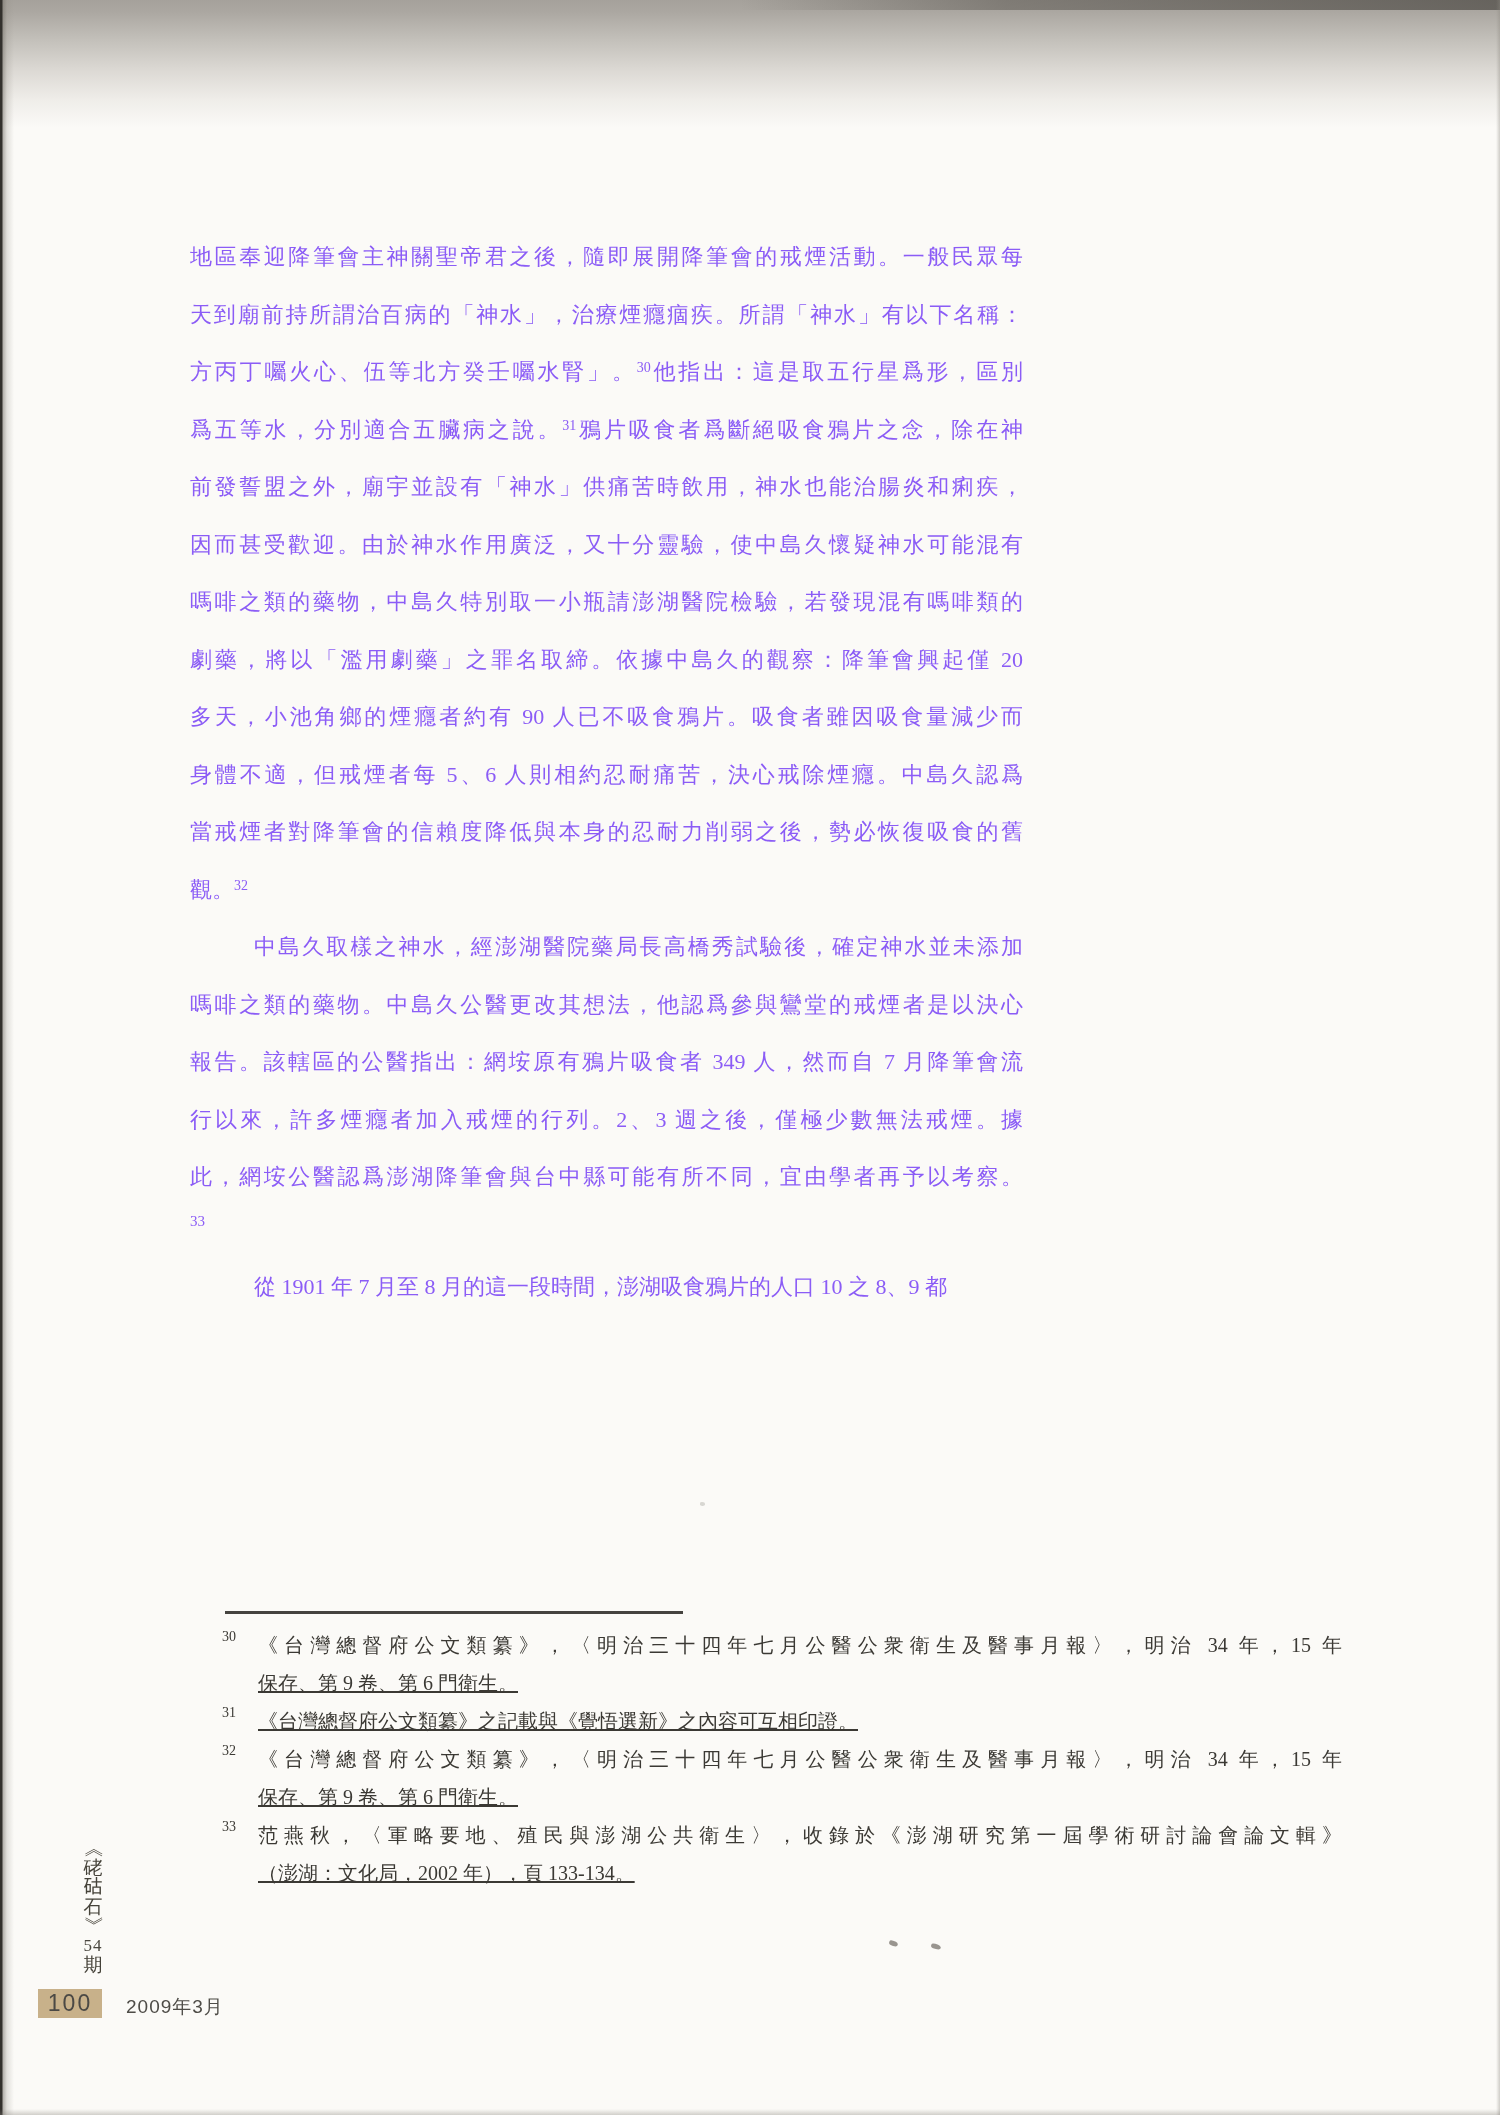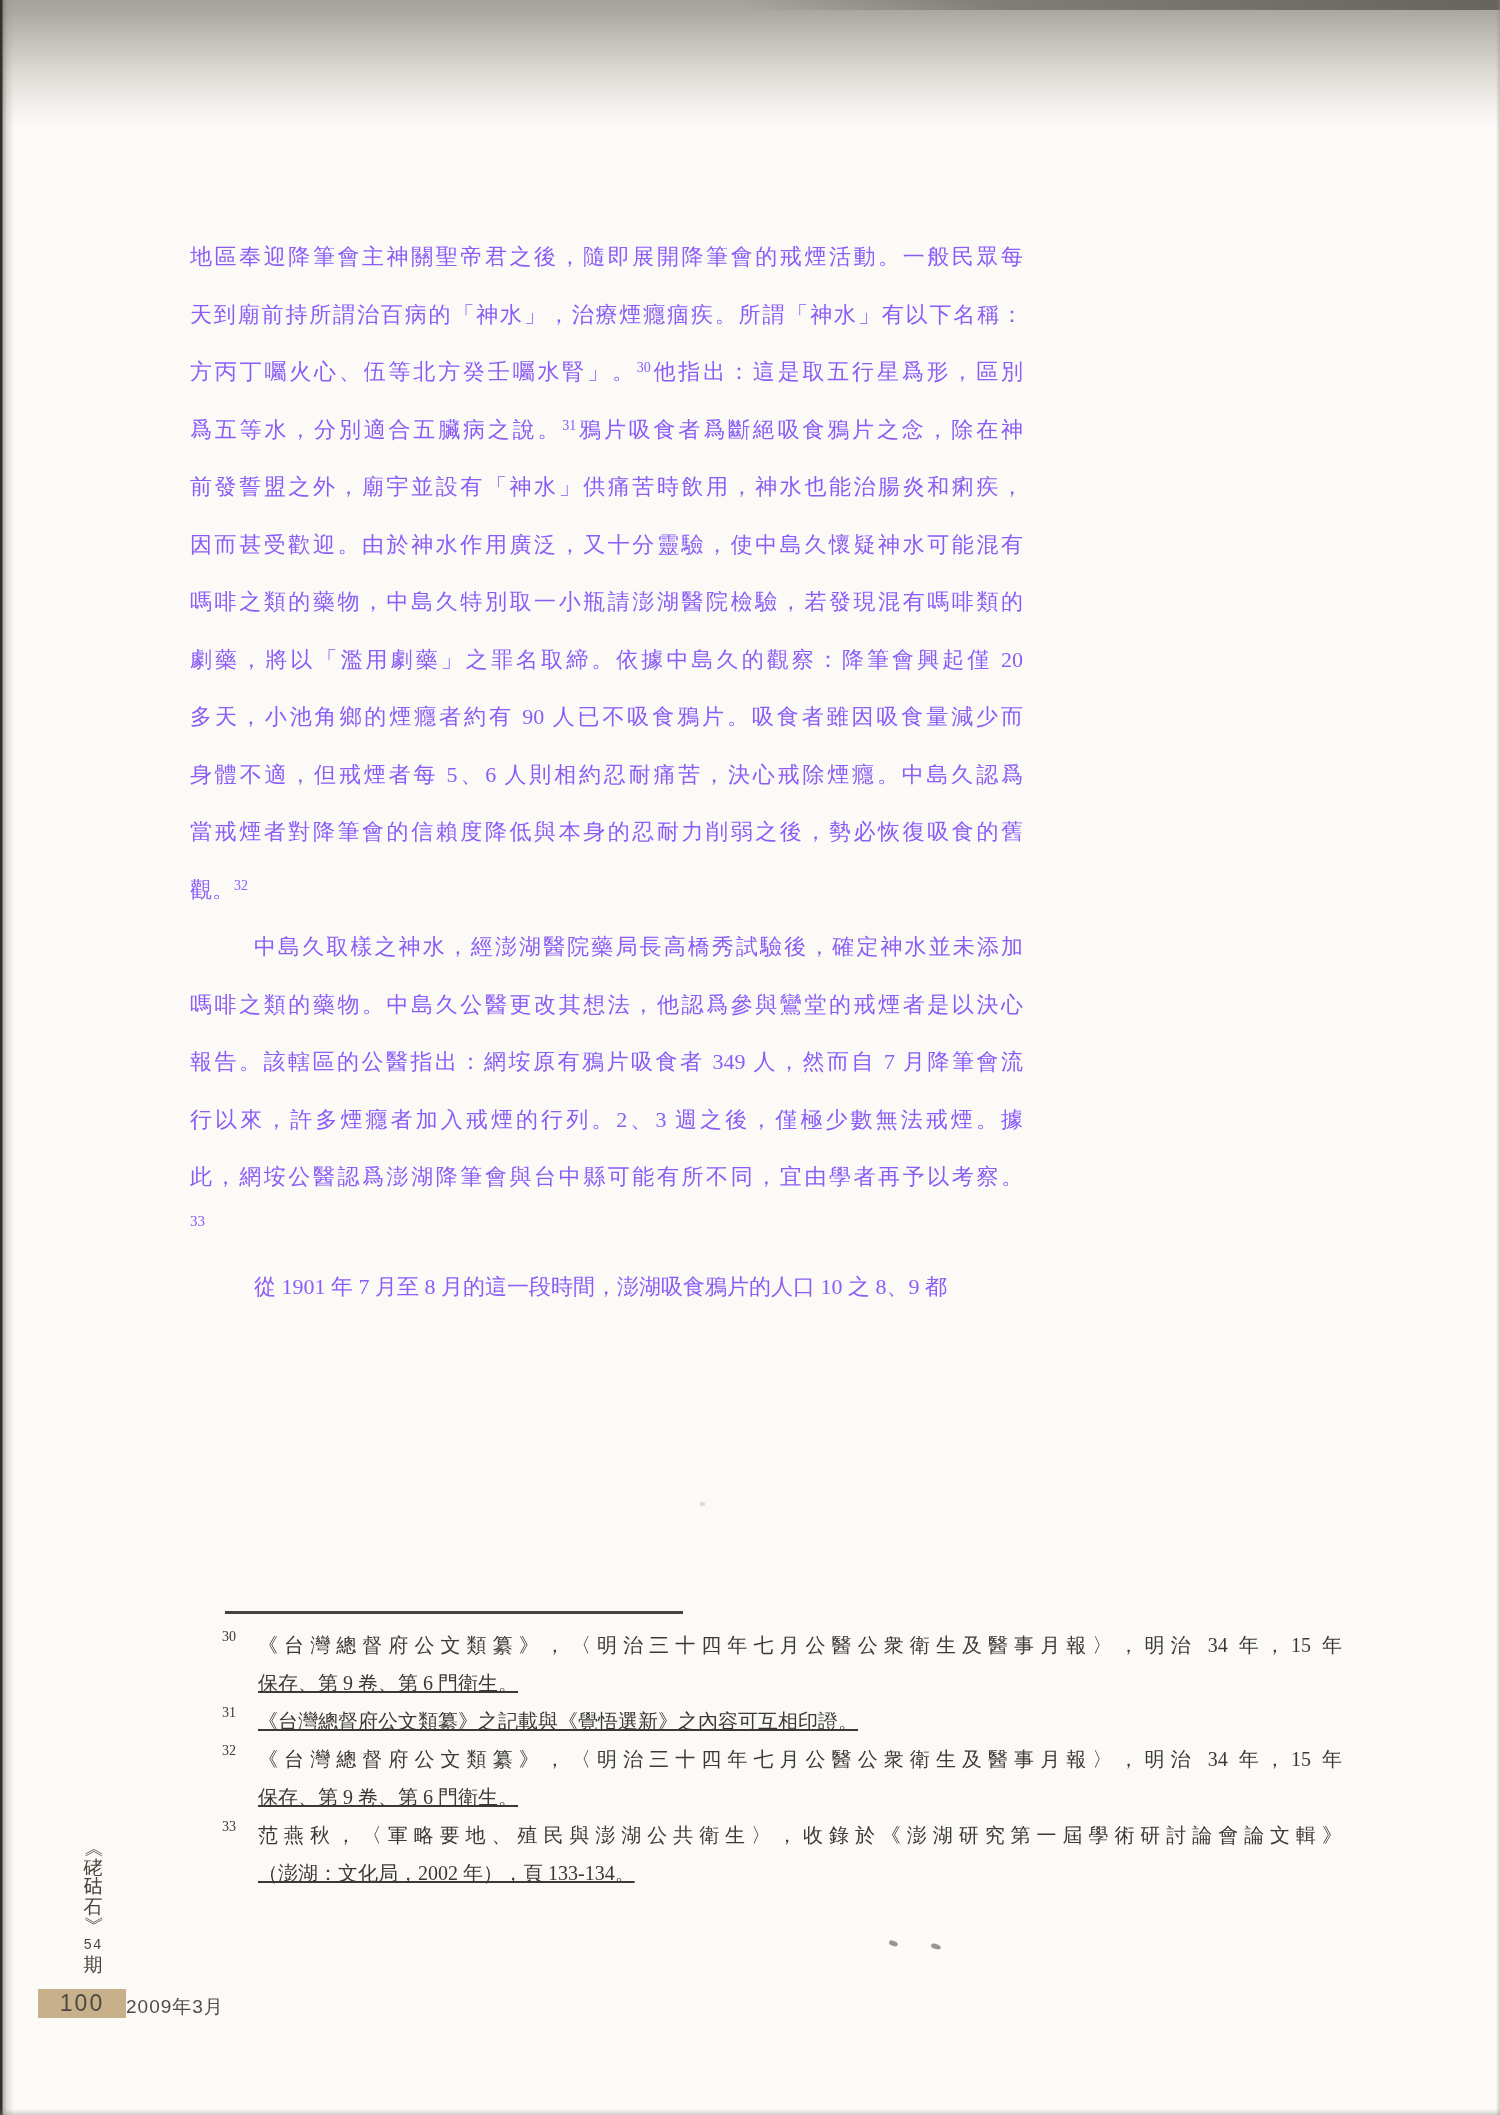--- a/index.html
+++ b/index.html
@@ -44,25 +44,25 @@
   .fn-line{margin-left:36px;height:38px;line-height:38px;font-size:20px;
     text-align:justify;text-align-last:justify;text-justify:inter-character;
     white-space:nowrap;overflow:hidden;}
   .fn-line.last{text-align-last:left;text-decoration:underline;}
 
   
   #journal-title{position:absolute;left:76px;top:1838px;width:34px;
     display:flex;flex-direction:column;align-items:center;color:#454239;}
   .vchar{height:19.5px;line-height:19.5px;font-size:19px;}
   .vchar.rot{transform:rotate(90deg);}
-  .vnum{height:19.5px;line-height:19.5px;font-size:14px;letter-spacing:1px;
-    font-family:Liberation Mono, monospace;color:#4a473f;}
+  .vnum{height:19.5px;line-height:19.5px;font-size:17px;letter-spacing:1px;
+    font-family:Liberation Serif, serif;color:#4a473f;}
 
   
-  .page-bar{position:absolute;left:38px;top:1989px;width:88px;height:29px;
+  .page-bar{position:absolute;left:38px;top:1989px;width:64px;height:29px;
     background:#c8b18a;display:flex;align-items:center;justify-content:center;}
   .page-bar span{font-size:23px;letter-spacing:2px;color:#4b4945;
     font-family:"Liberation Sans","DejaVu Sans",sans-serif;}
   .issue-date{position:absolute;left:126px;top:1994px;font-size:19px;color:#4e4c47;
     font-family:"Liberation Sans","DejaVu Sans",sans-serif;letter-spacing:1px;text-align:right;}
 </style>
 </head>
 <body>
 
 <div class="page">

